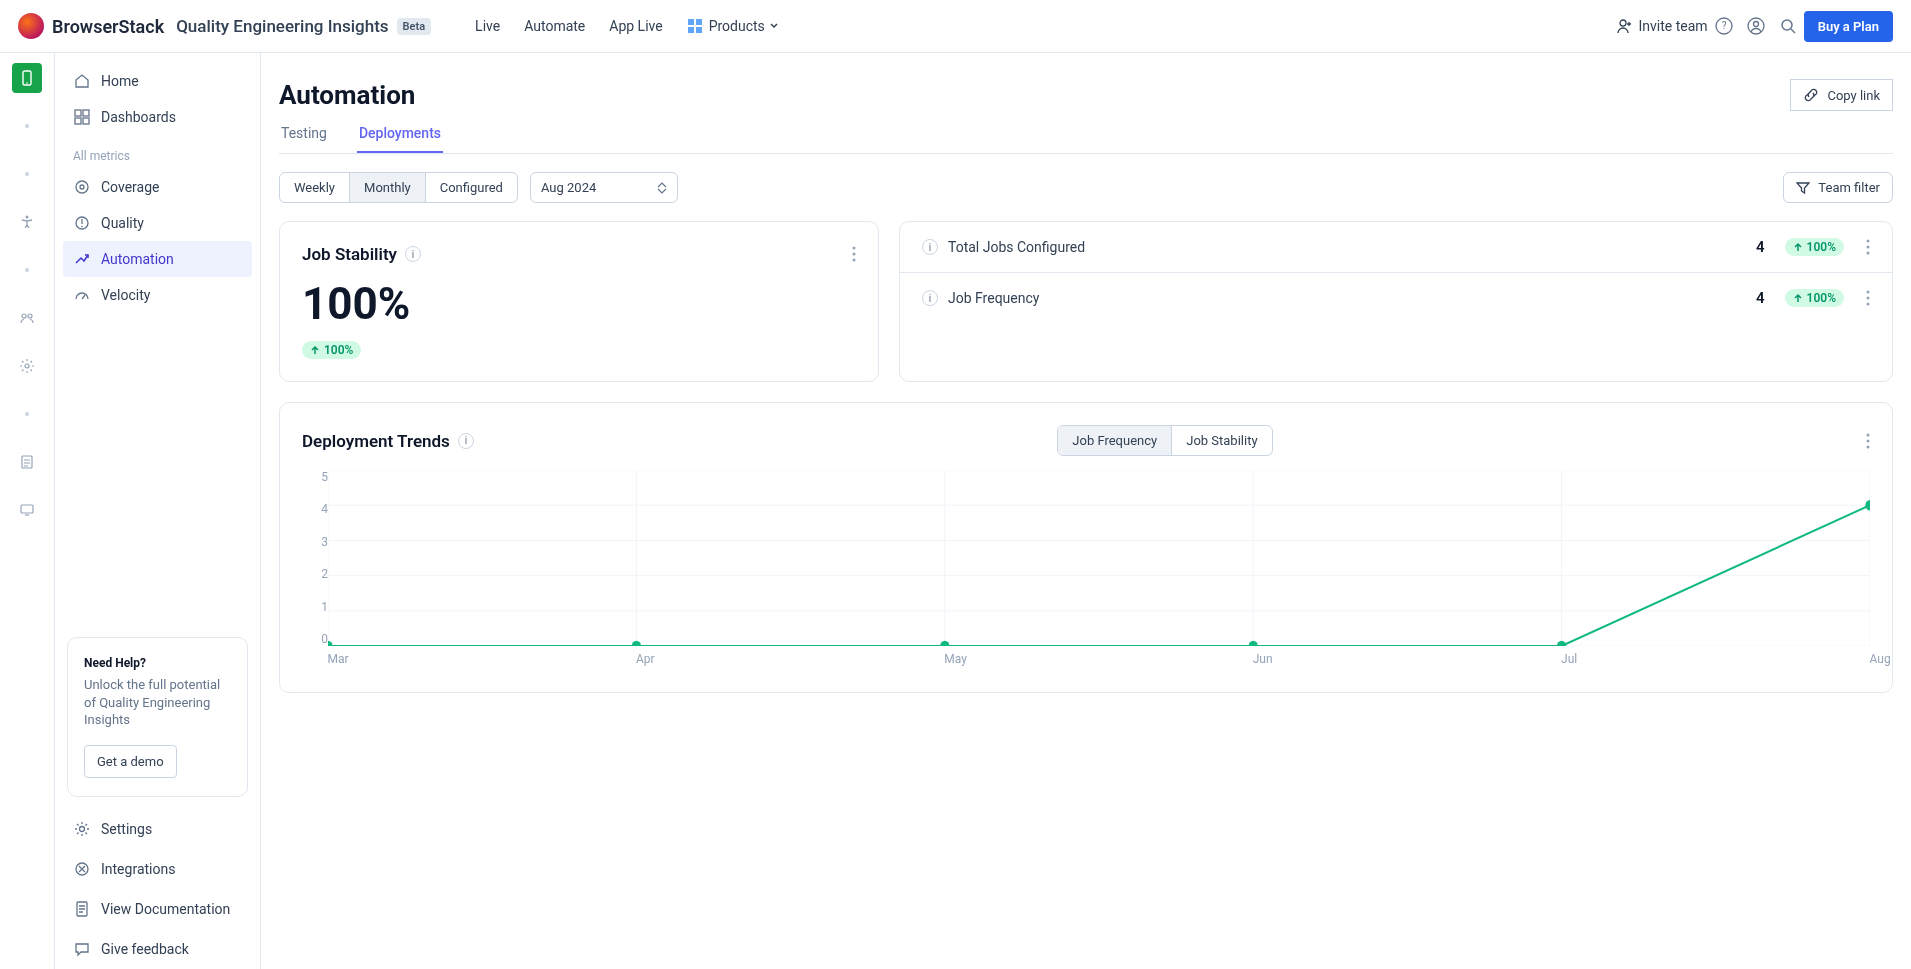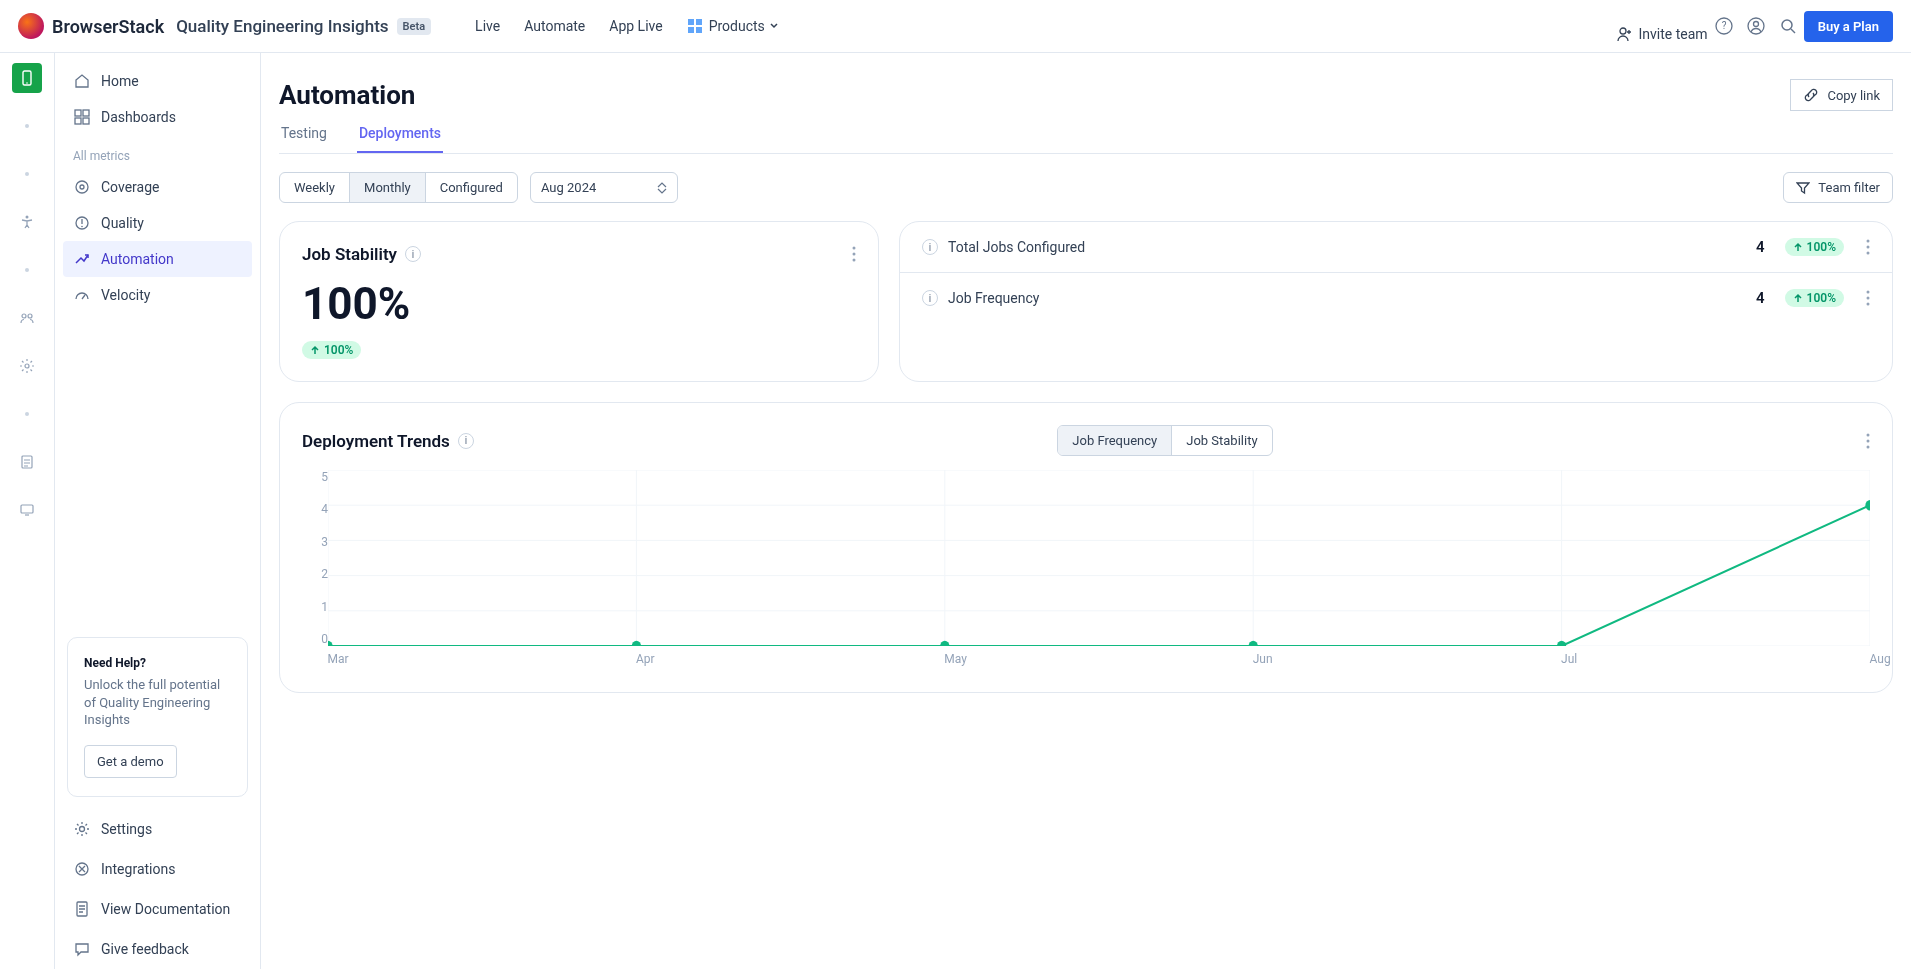--- a/index.html
+++ b/index.html
@@ -30,21 +30,21 @@
   .brand-logo{width:26px;height:26px;border-radius:50%;background:radial-gradient(circle at 35% 35%,#f97316,#be185d 70%)}
   .brand-name{font-size:18px;font-weight:600;color:#1e293b}
   .product-name{font-size:17px;font-weight:500;color:#334155;margin-left:2px}
   .beta-badge{font-size:11px;font-weight:600;color:var(--badge-text);background:var(--badge-bg);padding:2px 6px;border-radius:4px;margin-left:8px}
   .nav-links{display:flex;gap:24px;margin-left:44px;align-items:center}
   .nav-link{font-size:14px;color:#334155}
   .nav-grid{width:16px;height:16px;margin-right:6px}
   .products-link{display:flex;align-items:center}
   .chev{margin-left:3px}
   .nav-spacer{flex:1}
-  .nav-right{display:flex;align-items:flex-end;}
+  .nav-right{display:flex;align-items:center;}
   .invite-team{display:flex;align-items:center;gap:6px;font-size:14px;color:#334155}
   .icon-btn{width:32px;height:32px;display:flex;align-items:center;justify-content:center;border-radius:4px;color:var(--icon)}
   .buy-btn{background:var(--btn-blue);color:#fff;font-size:13px;font-weight:600;padding:8px 14px;border-radius:4px}
 
   
   .app{display:flex;height:calc(969px - 53px)}
   .rail{width:55px;border-right:1px solid var(--border);display:flex;flex-direction:column;align-items:center;padding-top:10px;gap:18px}
   .rail-item{width:30px;height:30px;border-radius:4px;display:flex;align-items:center;justify-content:center;color:#94a3b8}
   .rail-item.active{background:#16a34a;color:#fff}
 
@@ -73,21 +73,21 @@
   .controls{display:flex;align-items:center;gap:12px;padding:18px 0}
   .segmented{display:flex;border:1px solid #cbd5e1;border-radius:6px;overflow:hidden}
   .seg{font-size:13px;color:#334155;padding:7px 14px;border-right:1px solid #cbd5e1}
   .seg:last-child{border-right:none}
   .seg.active{background:var(--segmented-active)}
   .date-select{display:flex;align-items:center;justify-content:space-between;border:1px solid #cbd5e1;border-radius:6px;width:148px;padding:7px 10px;font-size:13px;color:#334155}
   .stepper{display:flex;flex-direction:column;line-height:0}
   .team-filter{margin-left:auto;display:flex;align-items:center;gap:8px;border:1px solid #cbd5e1;border-radius:6px;padding:7px 12px;font-size:13px;color:#334155}
 
   .cards-row{display:flex;gap:20px}
-  .card{border:1px solid var(--border);border-radius:20px;background:#fff}
+  .card{border:1px solid var(--border);border-radius:10px;background:#fff}
   .card-left{flex:0 0 600px;padding:22px}
   .card-right{flex:1;display:flex;flex-direction:column}
   .card-title-row{display:flex;align-items:center;gap:8px}
   .card-title{font-size:17px;font-weight:600}
   .info-icon{width:16px;height:16px;border:1px solid #cbd5e1;border-radius:50%;display:inline-flex;align-items:center;justify-content:center;font-size:10px;color:#64748b}
   .kebab{margin-left:auto;color:#94a3b8}
   .big-val{font-size:44px;font-weight:700;margin:14px 0 10px 0}
   .trend-pill{display:inline-flex;align-items:center;gap:4px;background:var(--green-bg);color:var(--green);font-size:12px;font-weight:600;padding:2px 8px;border-radius:10px}
 
   .metric-row{display:flex;align-items:center;gap:10px;padding:16px 22px;border-bottom:1px solid var(--border)}

